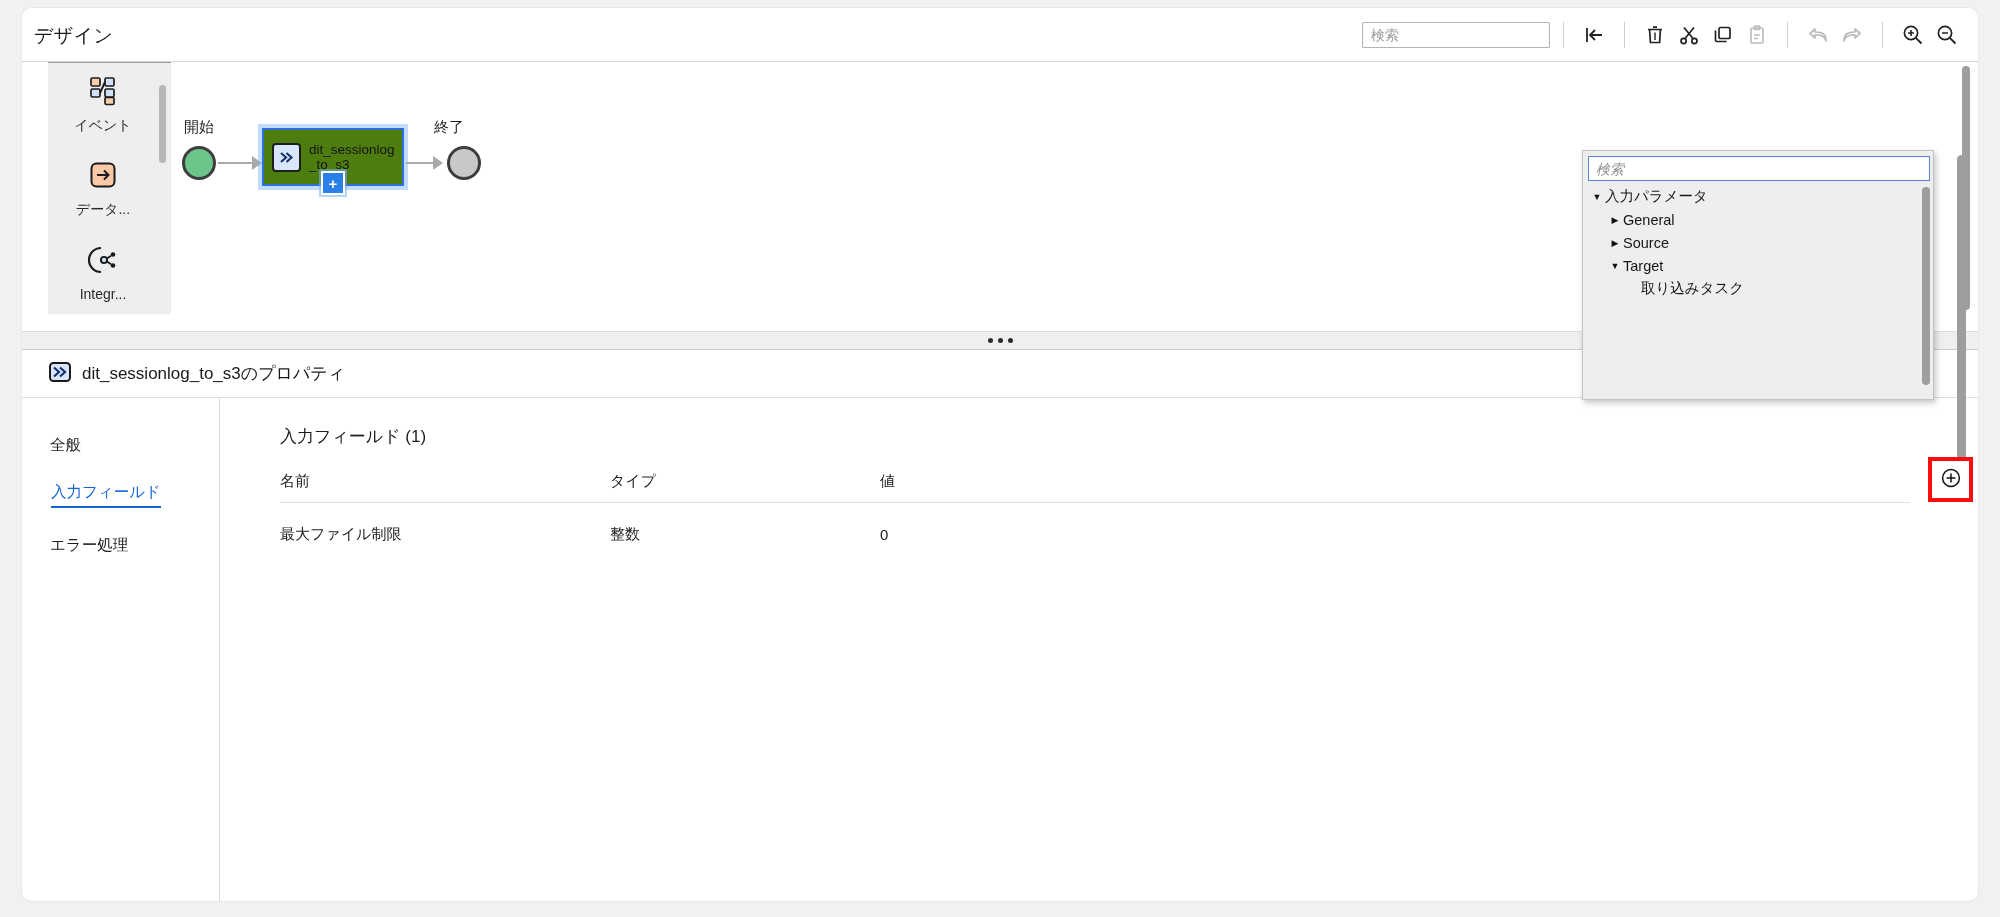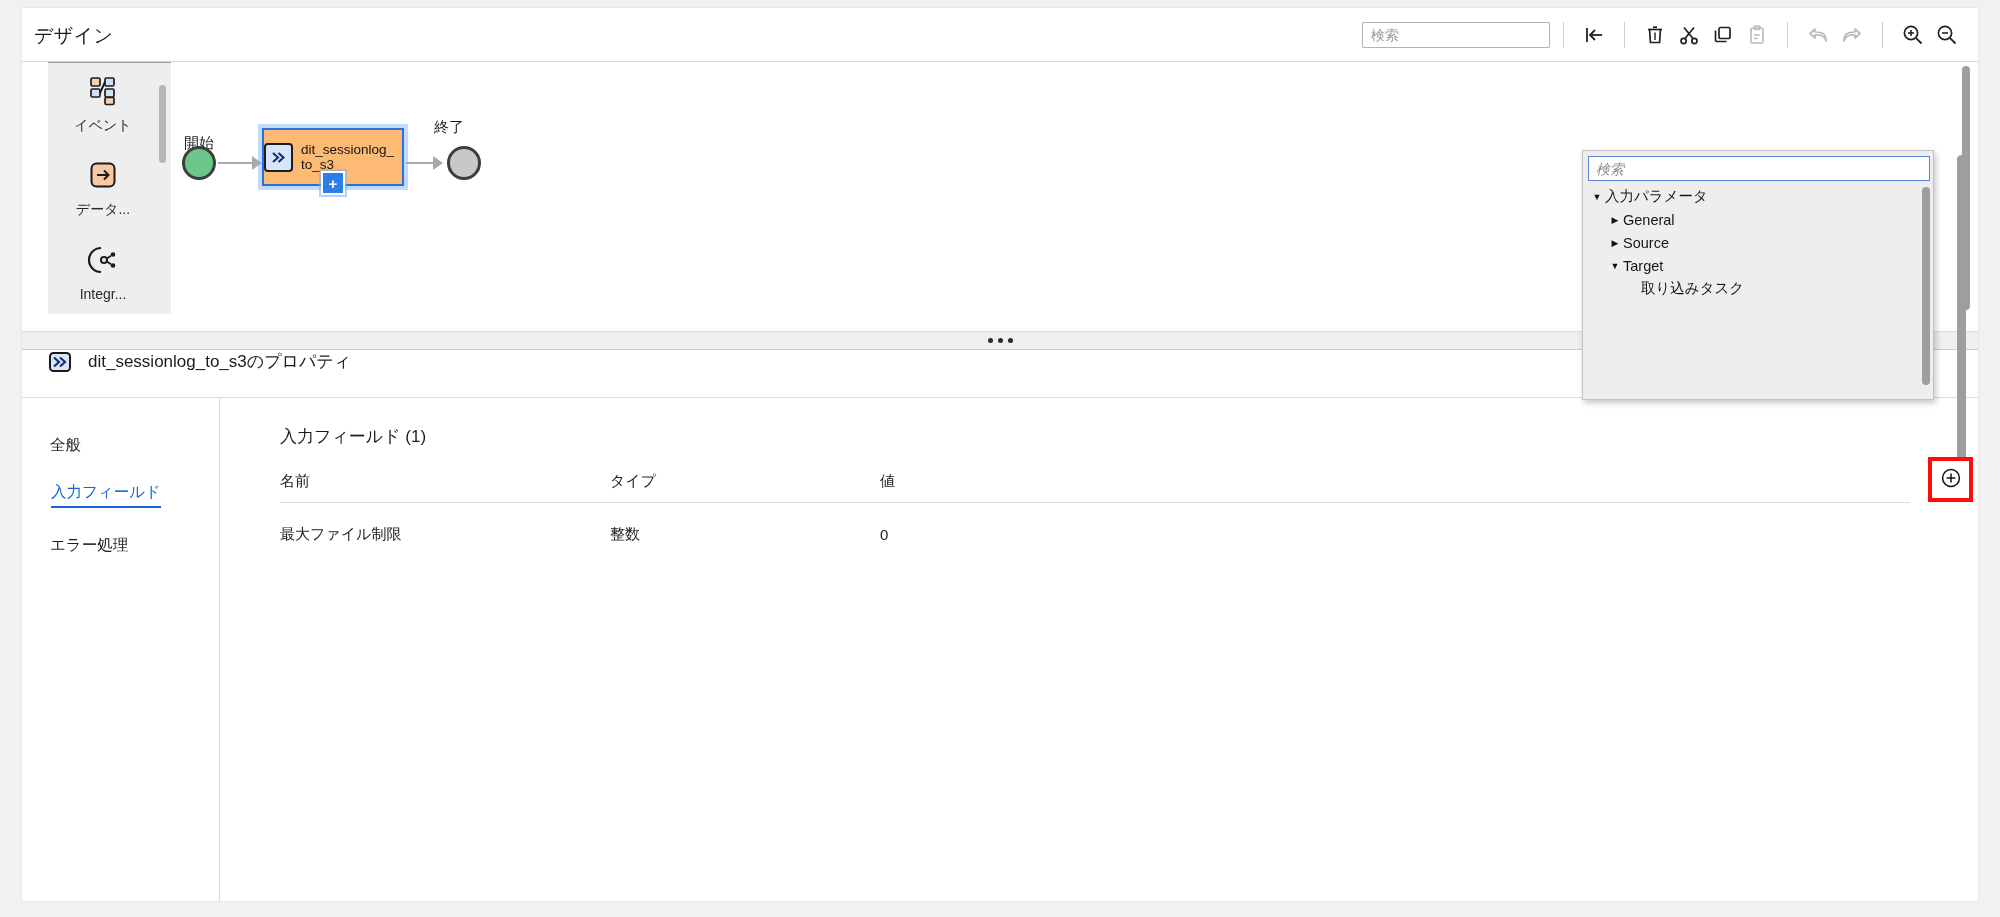--- a/index.html
+++ b/index.html
@@ -15,21 +15,21 @@
     overflow: hidden;
     background: #f1f1f1;
   }
   .window {
     position: absolute;
     left: 22px;
     top: 8px;
     width: 1956px;
     height: 893px;
     background: #ffffff;
-    border-radius: 0;
+    border-radius: 10px;
     overflow: hidden;
     box-shadow: 0 0 0 1px rgba(0,0,0,0.04);
   }
 
   
   .header {
     position: absolute;
     left: 0; top: 0;
     width: 100%;
     height: 54px;
@@ -161,26 +161,27 @@
   .node-end {
     background: #c8c8c8;
     border: 3px solid #3d3d3d;
   }
   .task-node {
     position: absolute;
     left: 80px;
     top: 66px;
     width: 142px;
     height: 58px;
-    background: #fdba74;
+    background: #4d7c0f;
     border: 2px solid #2b6fe0;
     box-sizing: border-box;
     box-shadow: 0 0 0 4px rgba(120,175,245,0.45);
     display: flex;
     align-items: center;
+    padding-left: 8px;
     gap: 8px;
     cursor: pointer;
   }
   .task-icon {
     width: 25px;
     height: 25px;
     border: 2px solid #1d1d1d;
     border-radius: 4px;
     background: #d7e6fb;
     display: flex;
@@ -268,22 +269,23 @@
     bottom: 0;
     background: #ffffff;
   }
   .props-header {
     position: absolute;
     left: 0; top: 0;
     width: 100%;
     height: 48px;
     border-bottom: 1px solid #dddddd;
     display: flex;
+    align-items: center;
     padding-left: 26px;
-    gap: 16px;
+    gap: 10px;
     box-sizing: border-box;
   }
   .props-title {
     font-size: 17px;
     color: #1a1a1a;
   }
   .props-body {
     position: absolute;
     left: 0; top: 48px; right: 0; bottom: 0;
     display: flex;
@@ -572,21 +574,21 @@
                 <line x1="19.8" y1="16.5" x2="24" y2="19.3" stroke="#1b1b1b" stroke-width="1.8"></line>
               </svg>
             </span>
             <span class="pal-label">Integr...</span>
           </div>
         </div>
         <div class="pal-scroll"></div>
       </div>
 
       <div class="flow">
-        <div class="flow-label" style="left:2px; top:72px;">開始</div>
+        <div class="flow-label" style="left:2px; top:56px;">開始</div>
         <div class="node-start" style="left:0px; top:84px;"></div>
 
         <div class="conn" style="left:36px; top:100px; width:38px;"></div>
         <div class="arrowhead" style="left:70px; top:94px;"></div>
 
         <div class="task-node">
           <div class="task-icon">
             <svg width="17" height="15" viewBox="0 0 17 15">
               <polyline points="3,3 8,7.5 3,12" fill="none" stroke="#15316b" stroke-width="2.1"></polyline>
               <polyline points="8.5,3 13.5,7.5 8.5,12" fill="none" stroke="#15316b" stroke-width="2.1"></polyline>

